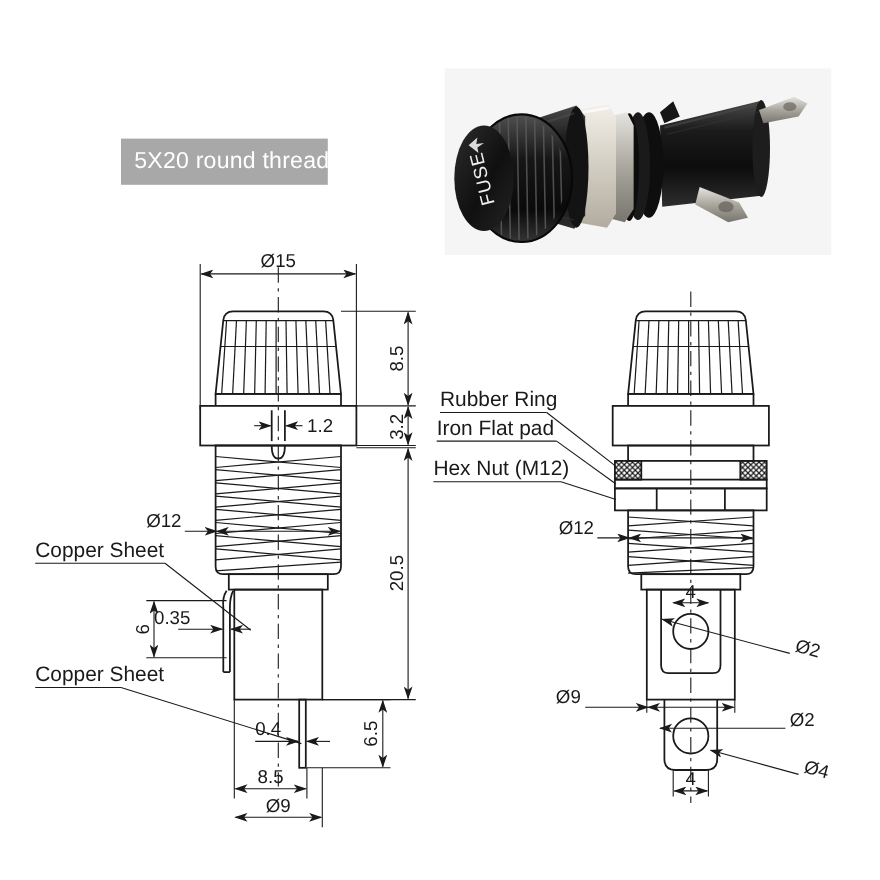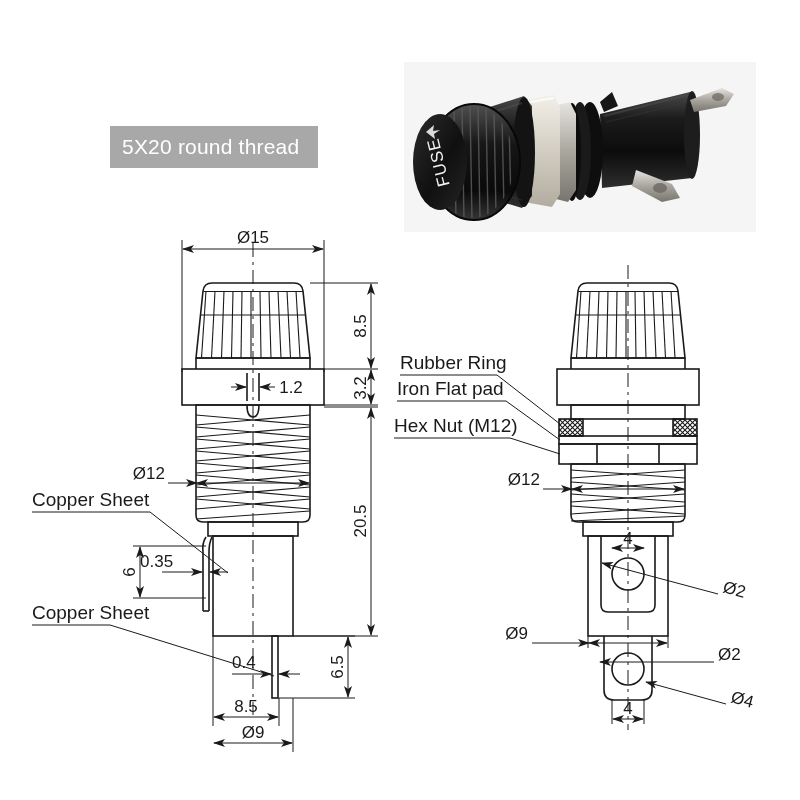--- a/index.html
+++ b/index.html
@@ -10,21 +10,21 @@
     overflow:hidden;
     position:relative;
   }
   #sheet{
     position:absolute;inset:0;
     width:800px;height:800px;
   }
   .banner{
     position:absolute;
     left:110px;top:126px;
-    width:208px;height:42px;
+    width:188px;height:42px;
     background:#a8a8a8;
     display:flex;align-items:center;
     padding-left:12px;
     box-sizing:border-box;
   }
   .banner span{
     color:#ffffff;
     font-size:21px;
     letter-spacing:.2px;
     white-space:nowrap;

